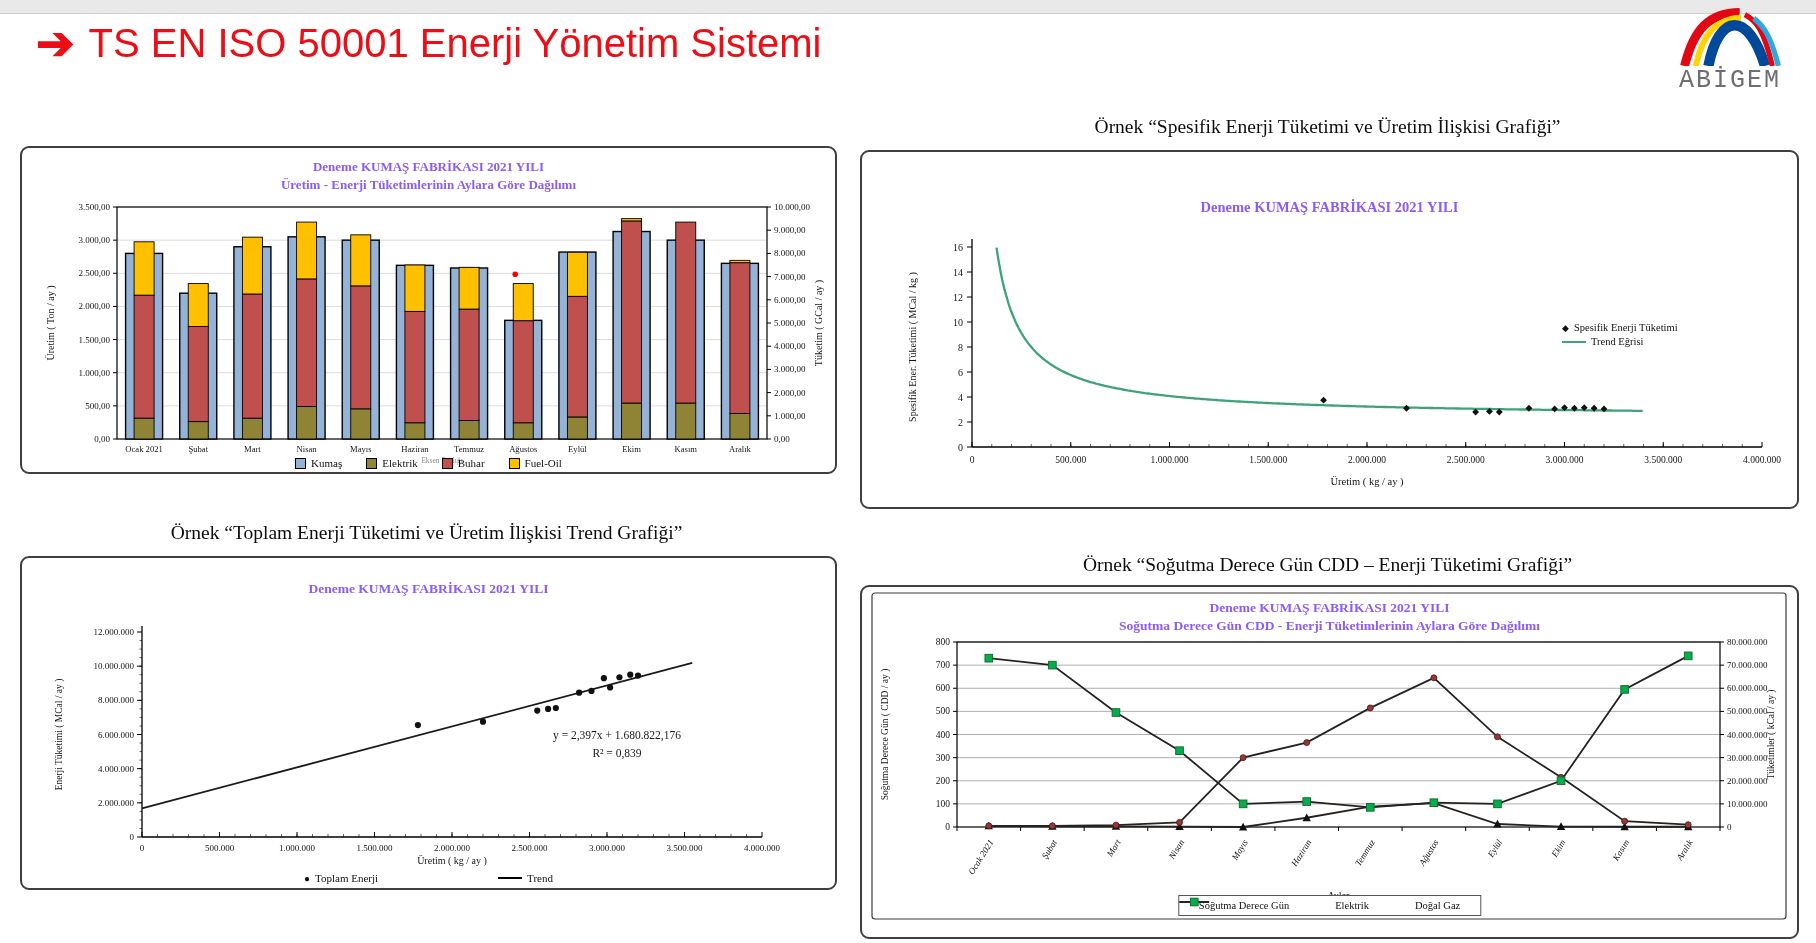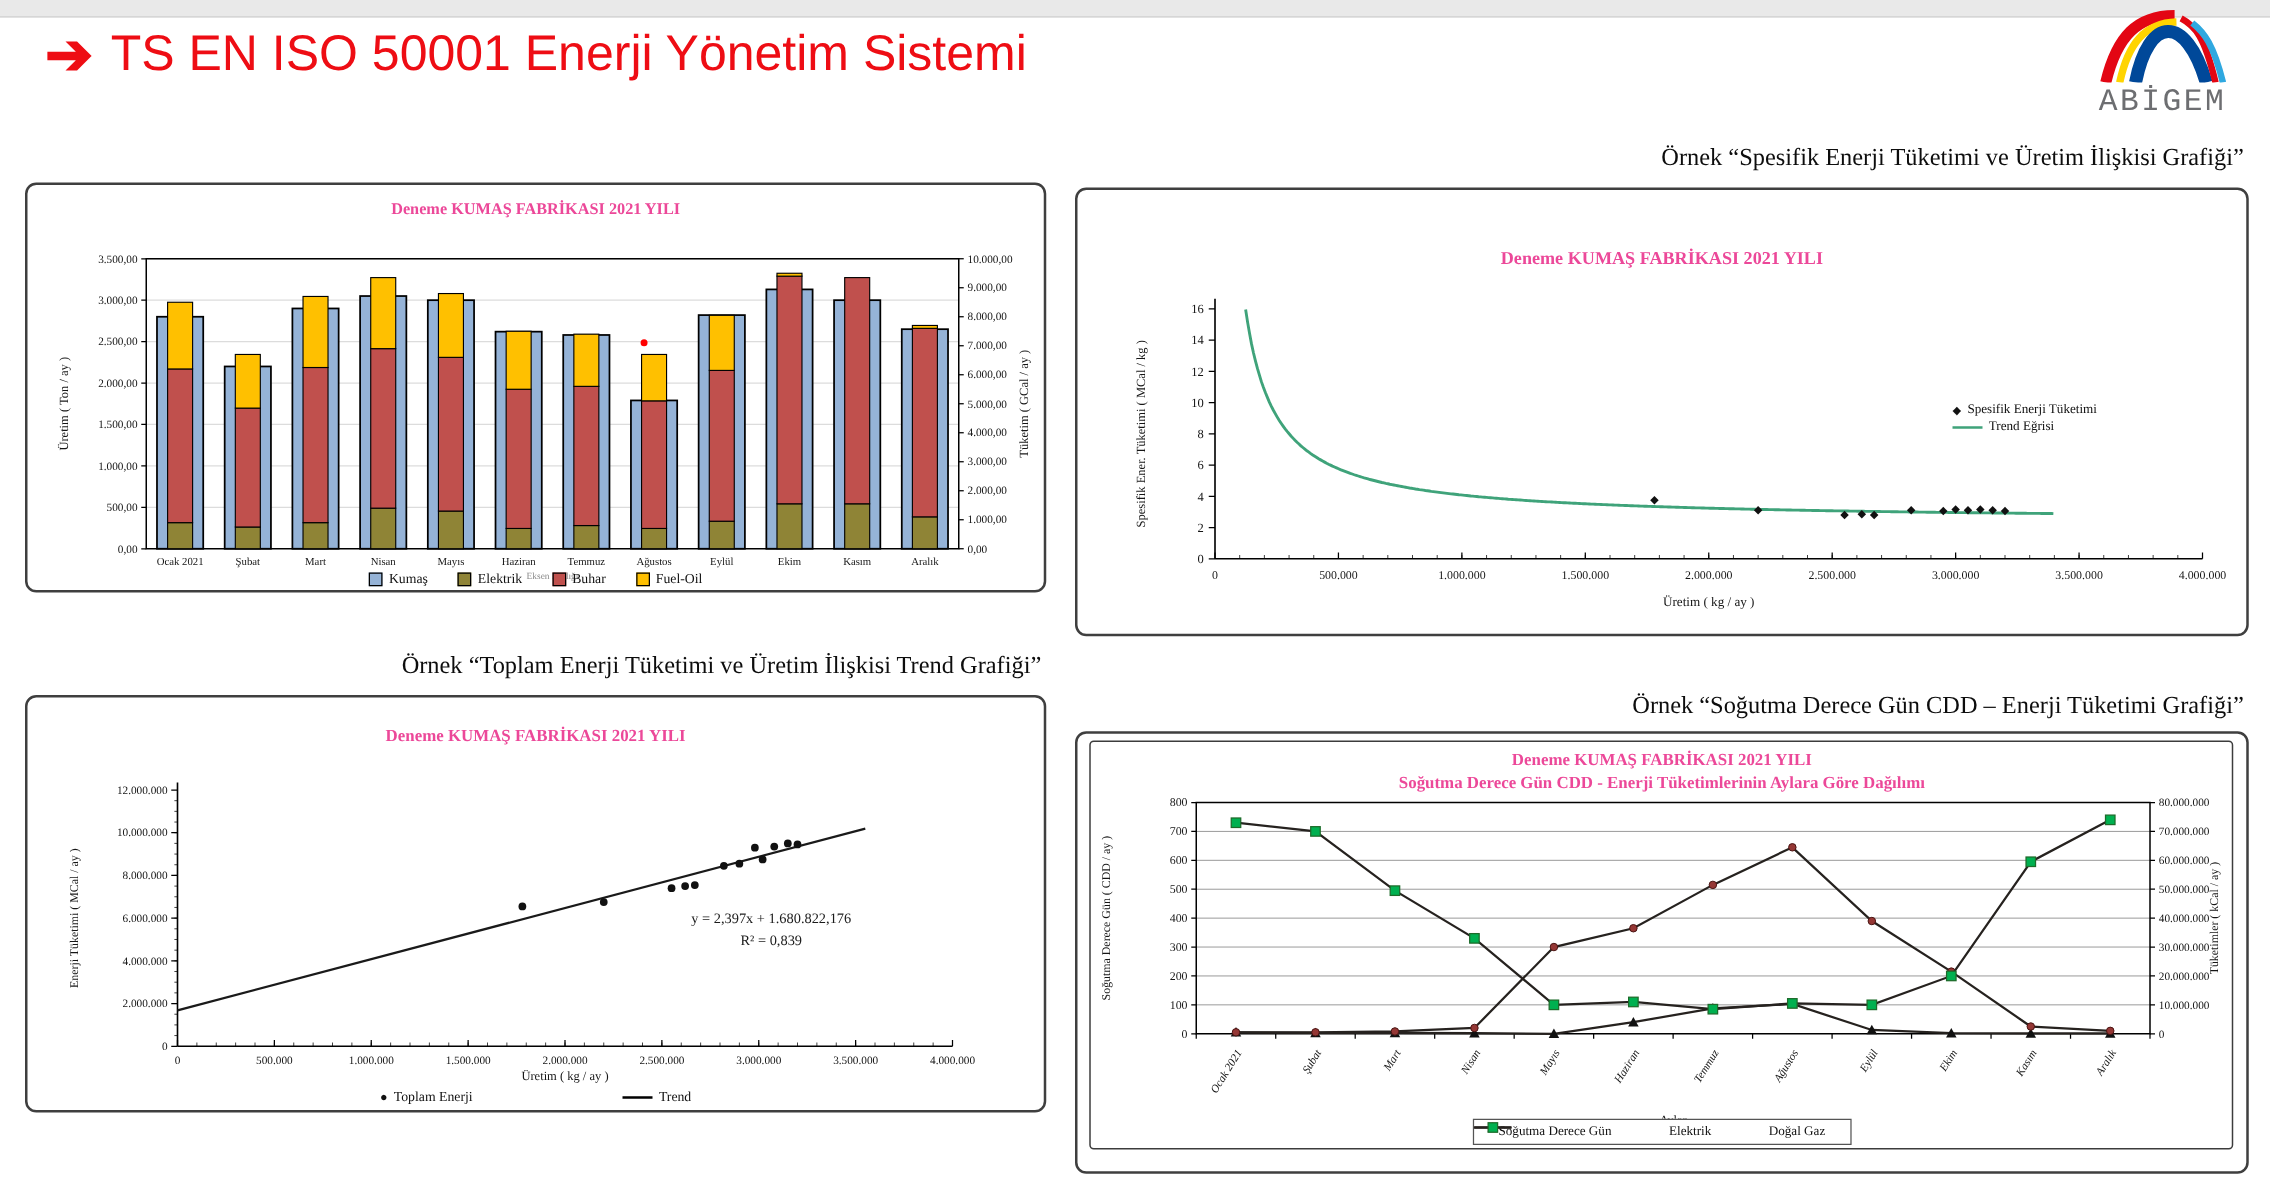--- a/index.html
+++ b/index.html
@@ -8,22 +8,22 @@
   .topbar{position:absolute;left:0;top:0;width:1816px;height:13px;background:#e9e9e9;border-bottom:1px solid #cfcfcf}
   .header{position:absolute;left:36px;top:20px;display:flex;align-items:center;gap:14px;
           font-family:"Liberation Sans",sans-serif;color:#ee0d14}
   .header .arrow{font-size:46px;font-weight:700;line-height:1}
   .header h1{margin:0;font-size:40px;font-weight:400;line-height:1.1}
   .logo{position:absolute;right:16px;top:2px;width:140px;text-align:center}
   .logo-text{font-family:Liberation Mono, monospace;font-size:25px;color:#6d6e71;letter-spacing:2px;margin-top:-4px}
   .panel{position:absolute;background:#fff;border:2px solid #3f3f3f;border-radius:9px}
   .panel svg{position:absolute;left:0;top:0}
   svg text{font-family:"Liberation Serif",serif}
-  .outer-title{position:absolute;text-align:right;font-size:19.5px;color:#0d0d0d}
-  .ctitle{position:absolute;left:0;width:100%;text-align:center;font-weight:700;line-height:1.35;color:#ec4899}
+  .outer-title{position:absolute;text-align:center;font-size:19.5px;color:#0d0d0d}
+  .ctitle{position:absolute;left:0;width:100%;text-align:center;font-weight:700;line-height:1.35;color:#8b5cf6}
   #p0{left:20px;top:146px;width:813px;height:324px}
   #p1{left:860px;top:150px;width:935px;height:355px}
   #p2{left:20px;top:556px;width:813px;height:330px}
   #p3{left:860px;top:585px;width:935px;height:350px}
   #t1{left:860px;top:116px;width:935px}
   #t2{left:20px;top:522px;width:813px}
   #t3{left:860px;top:554px;width:935px}
   #ct0{top:10px;font-size:13px}
   #ct1{top:46px;font-size:14.5px}
   #ct2{top:22px;font-size:13.5px}
@@ -171,20 +171,21 @@
       <rect x="699.4166666666666" y="115.34285714285716" width="37" height="175.65714285714284" fill="#95B3D7" stroke="#000" stroke-width="1.4"></rect>
       <rect x="707.9166666666666" y="265.48" width="20" height="25.519999999999982" fill="#8F8436" stroke="#000" stroke-width="0.9"></rect>
       <rect x="707.9166666666666" y="114.68" width="20" height="150.8" fill="#C0504D" stroke="#000" stroke-width="0.9"></rect>
       <rect x="707.9166666666666" y="112.36000000000001" width="20" height="2.319999999999993" fill="#FFC000" stroke="#000" stroke-width="0.9"></rect>
       <text x="717.9166666666666" y="304" font-size="8.6" text-anchor="middle" fill="#151515">Aralık</text>
       <text x="420" y="315" font-size="7.5" text-anchor="middle" fill="#8a8a8a">Eksen Başlığı</text>
       <circle cx="493.25" cy="126.28" r="2.8" fill="#FF0000"></circle>
     </svg>
   <div class="ctitle" id="ct0">
     <div>Deneme KUMAŞ FABRİKASI 2021 YILI</div>
+    <div>Üretim - Enerji Tüketimlerinin Aylara Göre Dağılımı</div>
   </div>
   <div class="legend-row" id="leg0">
       <span class="leg-item">
         <span class="swatch" style="background: rgb(149, 179, 215);"></span>
         <span>Kumaş</span>
       </span>
       <span class="leg-item">
         <span class="swatch" style="background: rgb(143, 132, 54);"></span>
         <span>Elektrik</span>
       </span>

